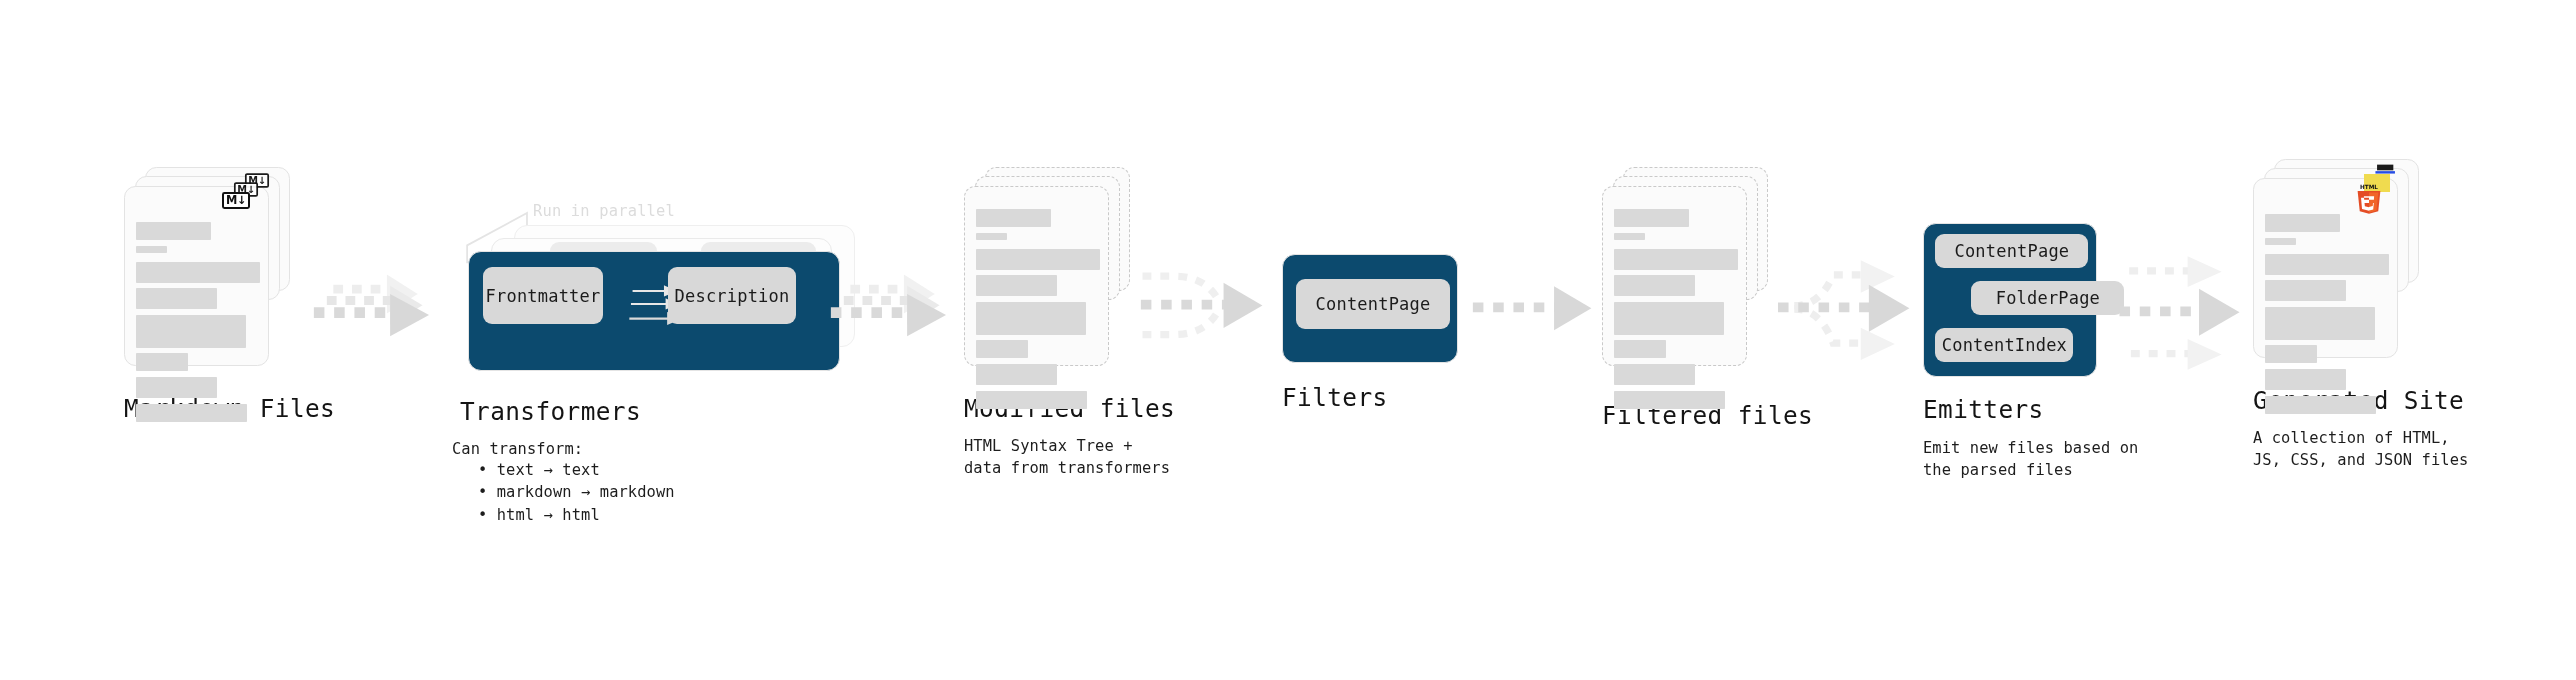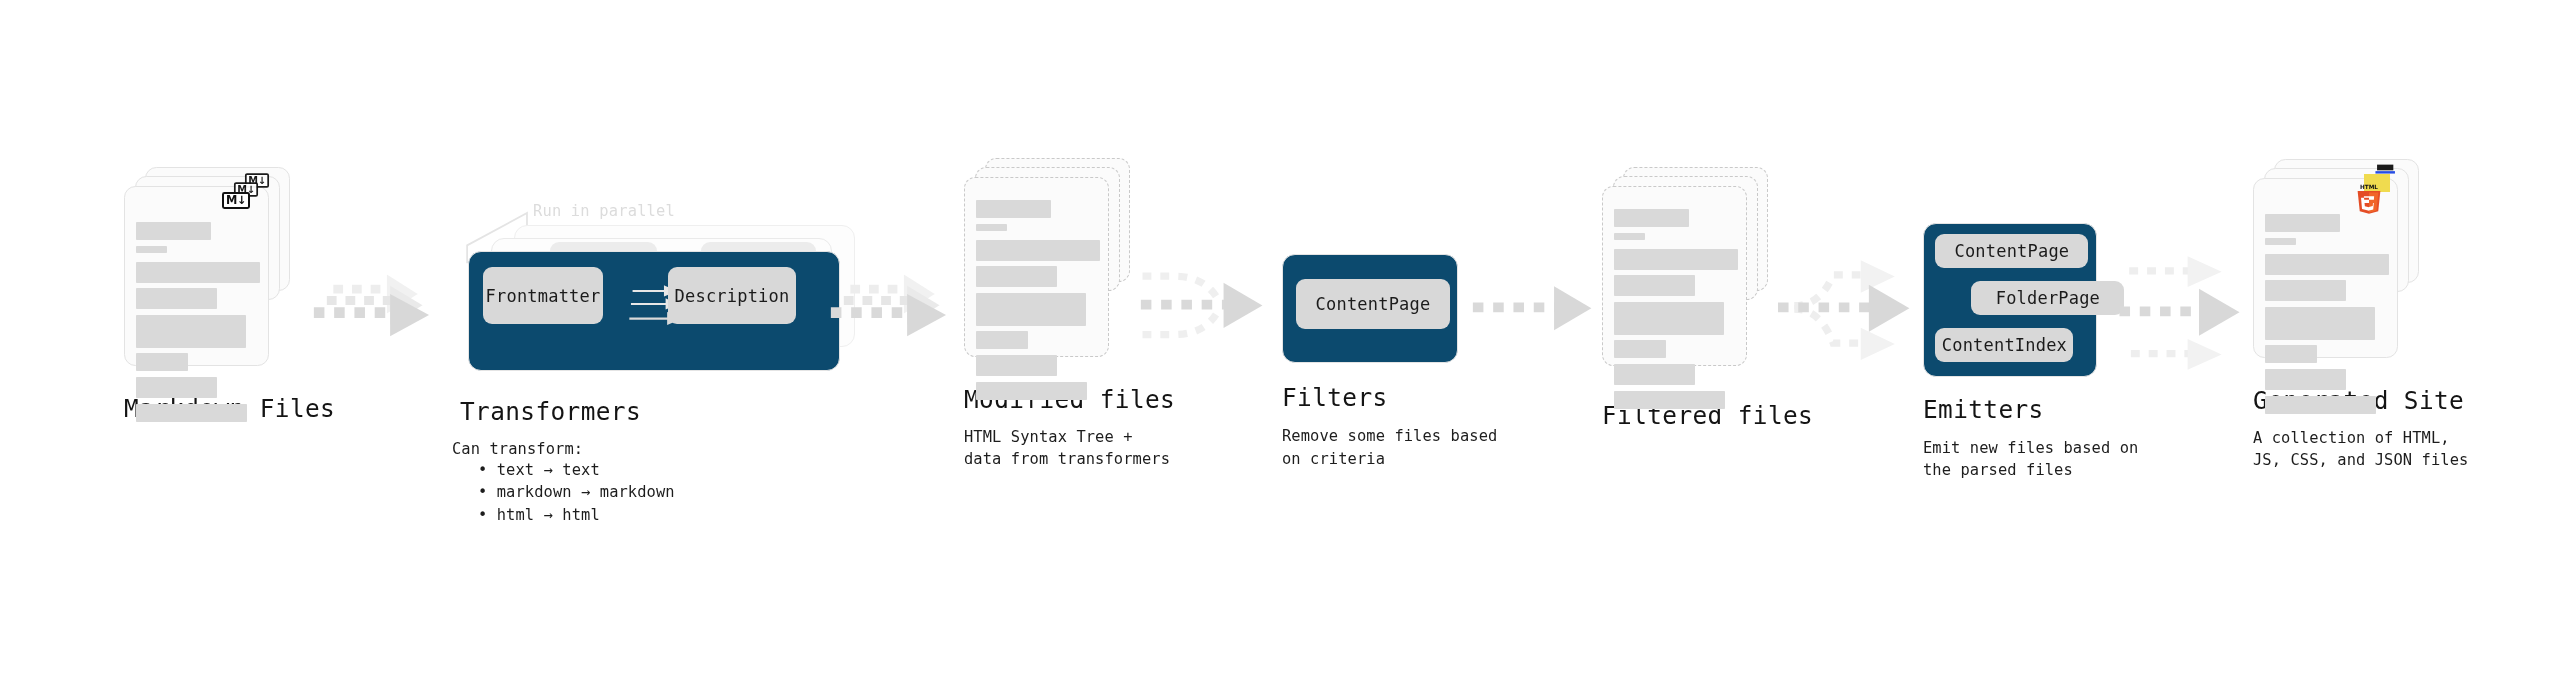--- a/index.html
+++ b/index.html
@@ -206,21 +206,21 @@
     <g stroke="#e6e6e6" stroke-width="11" stroke-dasharray="12 11" fill="none">
         <line x1="22" y1="40" x2="104" y2="40"></line>
       </g>
     <polygon points="100,22 140,46 100,70" fill="#eaeaea"></polygon>
     <g stroke="#d9d9d9" stroke-width="13" stroke-dasharray="13 12" fill="none">
         <line x1="6" y1="55" x2="106" y2="55"></line>
       </g>
     <polygon points="100,32 148,58 100,84" fill="#d8d8d8"></polygon>
   </svg>
 
-  <div class="node" style="left:964px; top:158px;">
+  <div class="node" style="left:964px; top:167px;">
     <div class="doc-stack">
       <div class="doc dashed back2"></div>
       <div class="doc dashed back1"></div>
       <div class="doc dashed front">
         <div class="bars" style="margin-top:11.4px;">
             <div class="bar" style="width: 75px; height: 18px;"></div>
             <div class="bar" style="width: 31px; height: 6.5px; margin-bottom: 3.3px;"></div>
             <div class="bar" style="width: 124px; height: 21px;"></div>
             <div class="bar" style="width: 81px; height: 21px;"></div>
             <div class="bar" style="width: 110px; height: 32.5px;"></div>
@@ -244,22 +244,20 @@
       <line x1="6" y1="57" x2="110" y2="57"></line>
     </g>
     <polygon points="108,30 156,58 108,86" fill="#d8d8d8"></polygon>
   </svg>
 
   <div class="node" style="left:1282px; top:254px;">
     <div class="group" style="position:relative; left:0; top:0; width:176px; height:109px;">
       <div class="chip" style="left:13px; top:24.4px; width:154px; height:50px;">ContentPage</div>
     </div>
     <div class="label-title" style="margin-top:20.3px;">Filters</div>
-    <div class="label-sub" style="margin-top:13px;">Remove some files based
-on criteria</div>
   </div>
 
   <svg class="overlay" style="left:1468px; top:283px;" width="138" height="57" viewBox="0 0 170 70">
     <g stroke="#d9d9d9" stroke-width="12" stroke-dasharray="13 12" fill="none">
         <line x1="6" y1="30" x2="110" y2="30"></line>
       </g>
     <polygon points="106,4 152,31 106,58" fill="#d8d8d8"></polygon>
   </svg>
 
   <div class="node" style="left:1602px; top:167px;">

